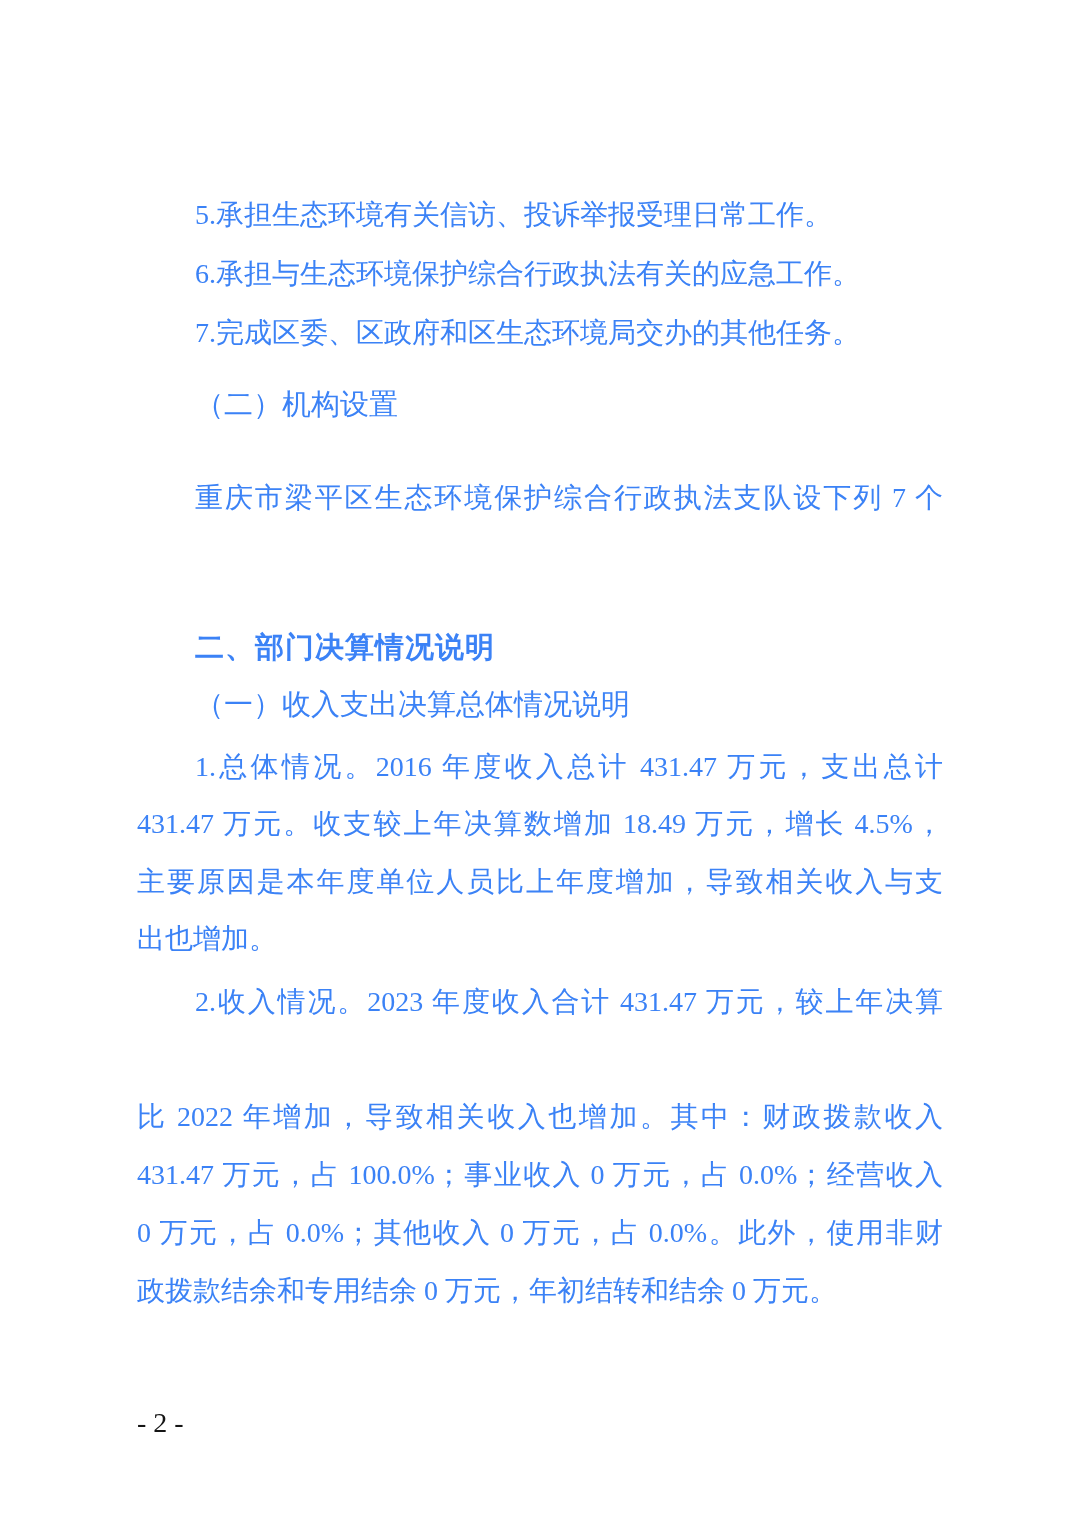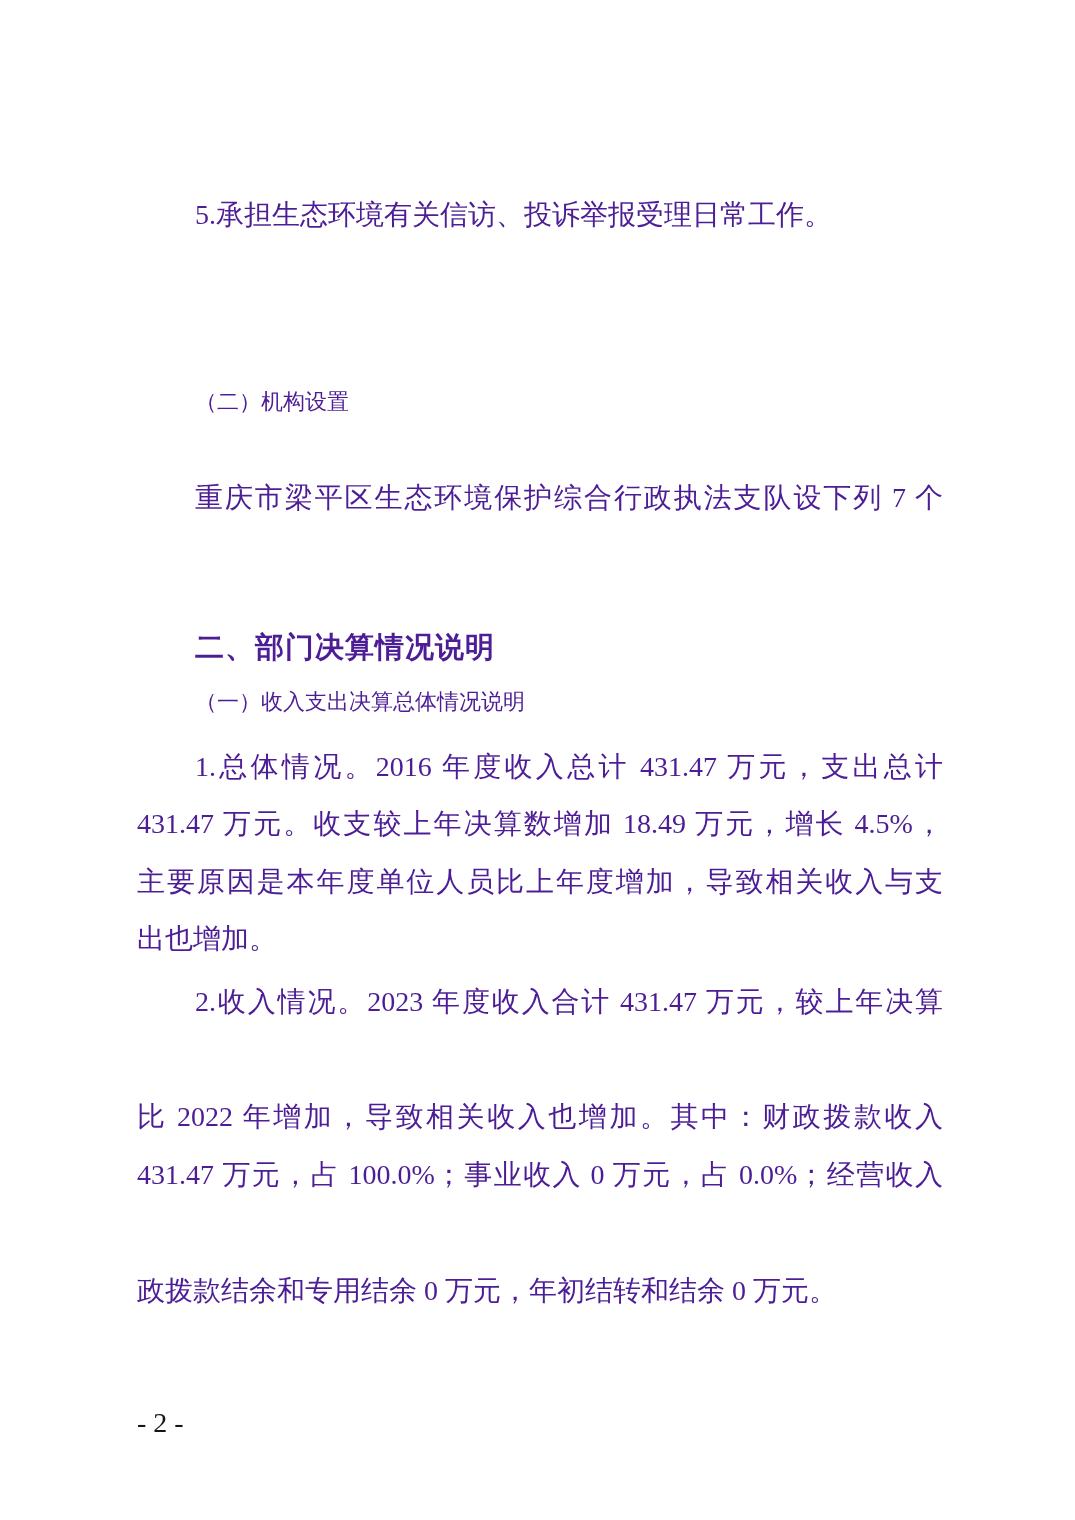--- a/index.html
+++ b/index.html
@@ -14,33 +14,33 @@
     background: #ffffff;
     overflow: hidden;
   }
   .line {
     position: absolute;
     left: 137px;
     width: 806px;
     font-family: "Liberation Serif", "DejaVu Serif", serif;
     font-size: 28px;
     line-height: 36px;
-    color: #4c1d95;
+    color: #3b82f6;
     text-align: left;
     white-space: normal;
   }
   .indent { text-indent: 58px; }
   .just {
     text-align: justify;
     text-align-last: justify;
   }
   
   .h-kai {
-    font-family: Liberation Mono, monospace;
-    font-size: 22px;
+    font-family: Liberation Serif, serif;
+    font-size: 29px;
   }
   
   .h-hei {
     font-family: "Liberation Sans", "DejaVu Sans", sans-serif;
     font-weight: 700;
     font-size: 29px;
     letter-spacing: 1px;
   }
   .pagenum {
     position: absolute;
@@ -50,34 +50,37 @@
     font-size: 28px;
     color: #151515;
   }
 </style>
 </head>
 <body>
 
 <div id="page">
 
   <div class="line indent" style="top:197px">5.承担生态环境有关信访、投诉举报受理日常工作。</div>
+  <div class="line indent" style="top:256px">6.承担与生态环境保护综合行政执法有关的应急工作。</div>
+  <div class="line indent" style="top:315px">7.完成区委、区政府和区生态环境局交办的其他任务。</div>
 
   <div class="line indent h-kai" style="top:386px">（二）机构设置</div>
 
   <div class="line indent just" style="top:480px">重庆市梁平区生态环境保护综合行政执法支队设下列 7 个</div>
 
   <div class="line indent h-kai" style="top:686px">（一）收入支出决算总体情况说明</div>
 
   <div class="line indent h-hei" style="top:629px">二、部门决算情况说明</div>
 
   <div class="line indent just" style="top:749px">1.总体情况。2016 年度收入总计 431.47 万元，支出总计</div>
   <div class="line just" style="top:806px">431.47 万元。收支较上年决算数增加 18.49 万元，增长 4.5%，</div>
   <div class="line" style="top:921px">出也增加。</div>
   <div class="line just" style="top:864px">主要原因是本年度单位人员比上年度增加，导致相关收入与支</div>
 
   <div class="line indent just" style="top:984px">2.收入情况。2023 年度收入合计 431.47 万元，较上年决算</div>
   <div class="line just" style="top:1099px">比 2022 年增加，导致相关收入也增加。其中：财政拨款收入</div>
   <div class="line just" style="top:1157px">431.47 万元，占 100.0%；事业收入 0 万元，占 0.0%；经营收入</div>
+  <div class="line just" style="top:1215px">0 万元，占 0.0%；其他收入 0 万元，占 0.0%。此外，使用非财</div>
   <div class="line" style="top:1273px">政拨款结余和专用结余 0 万元，年初结转和结余 0 万元。</div>
 
   <div class="pagenum">- 2 -</div>
 
 </div>
 
 </body></html>

